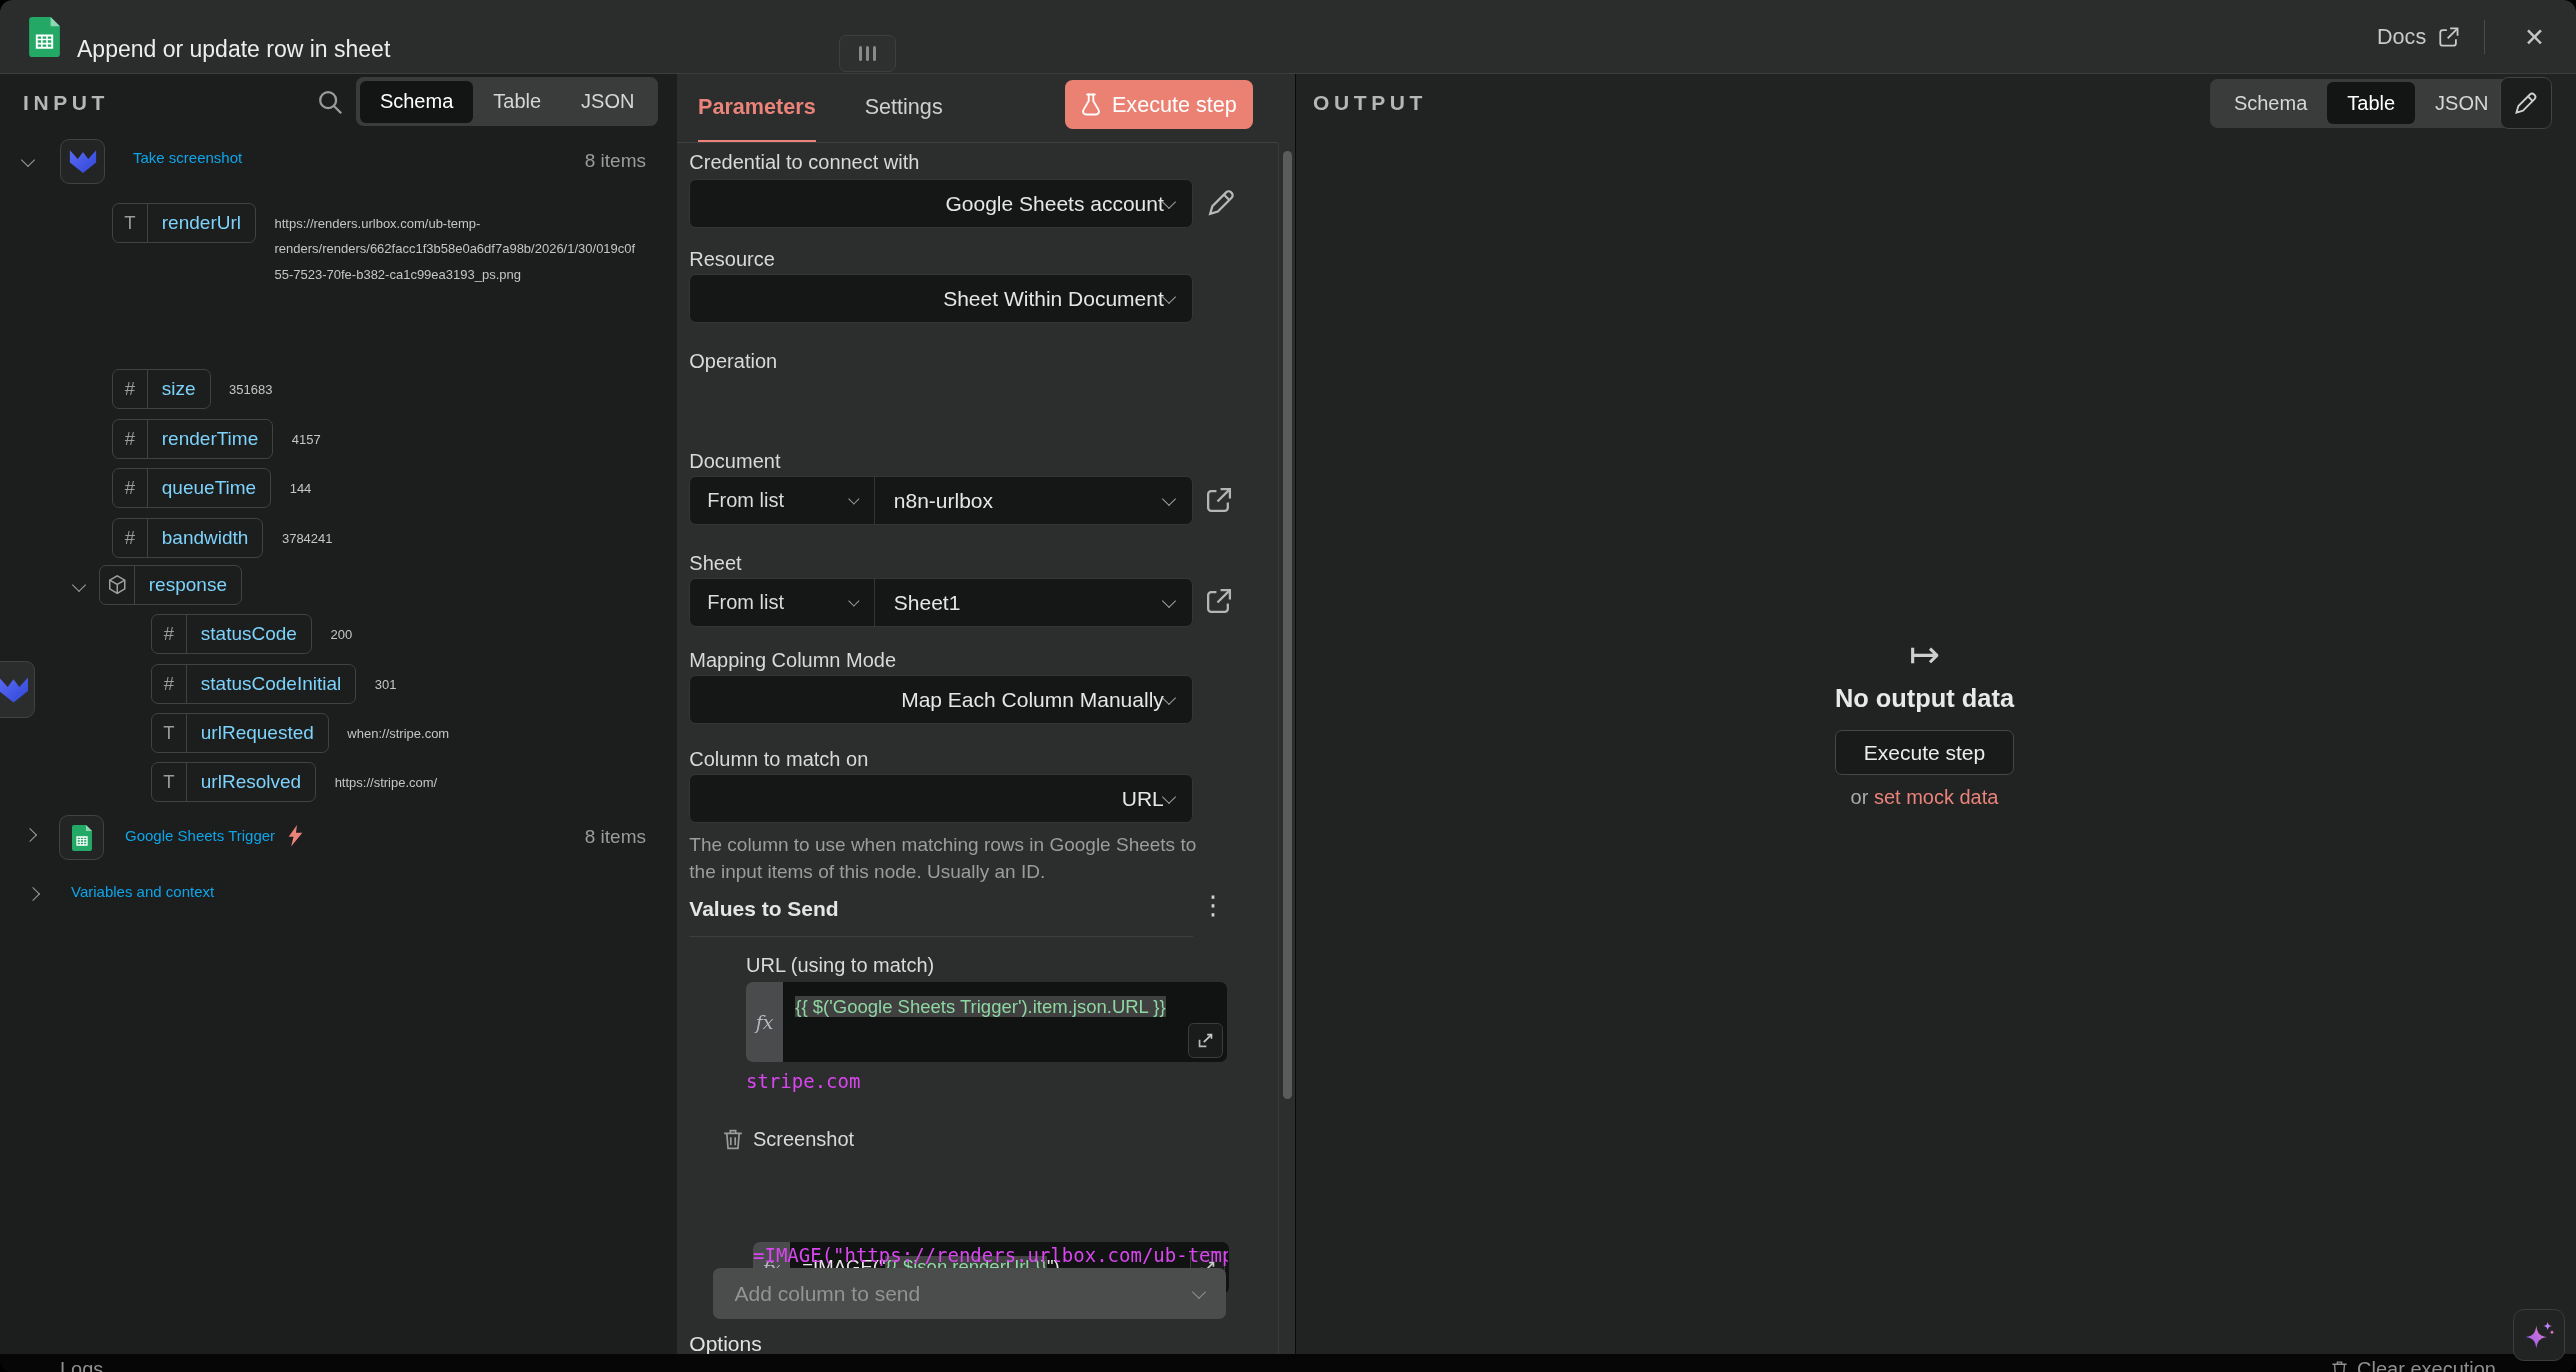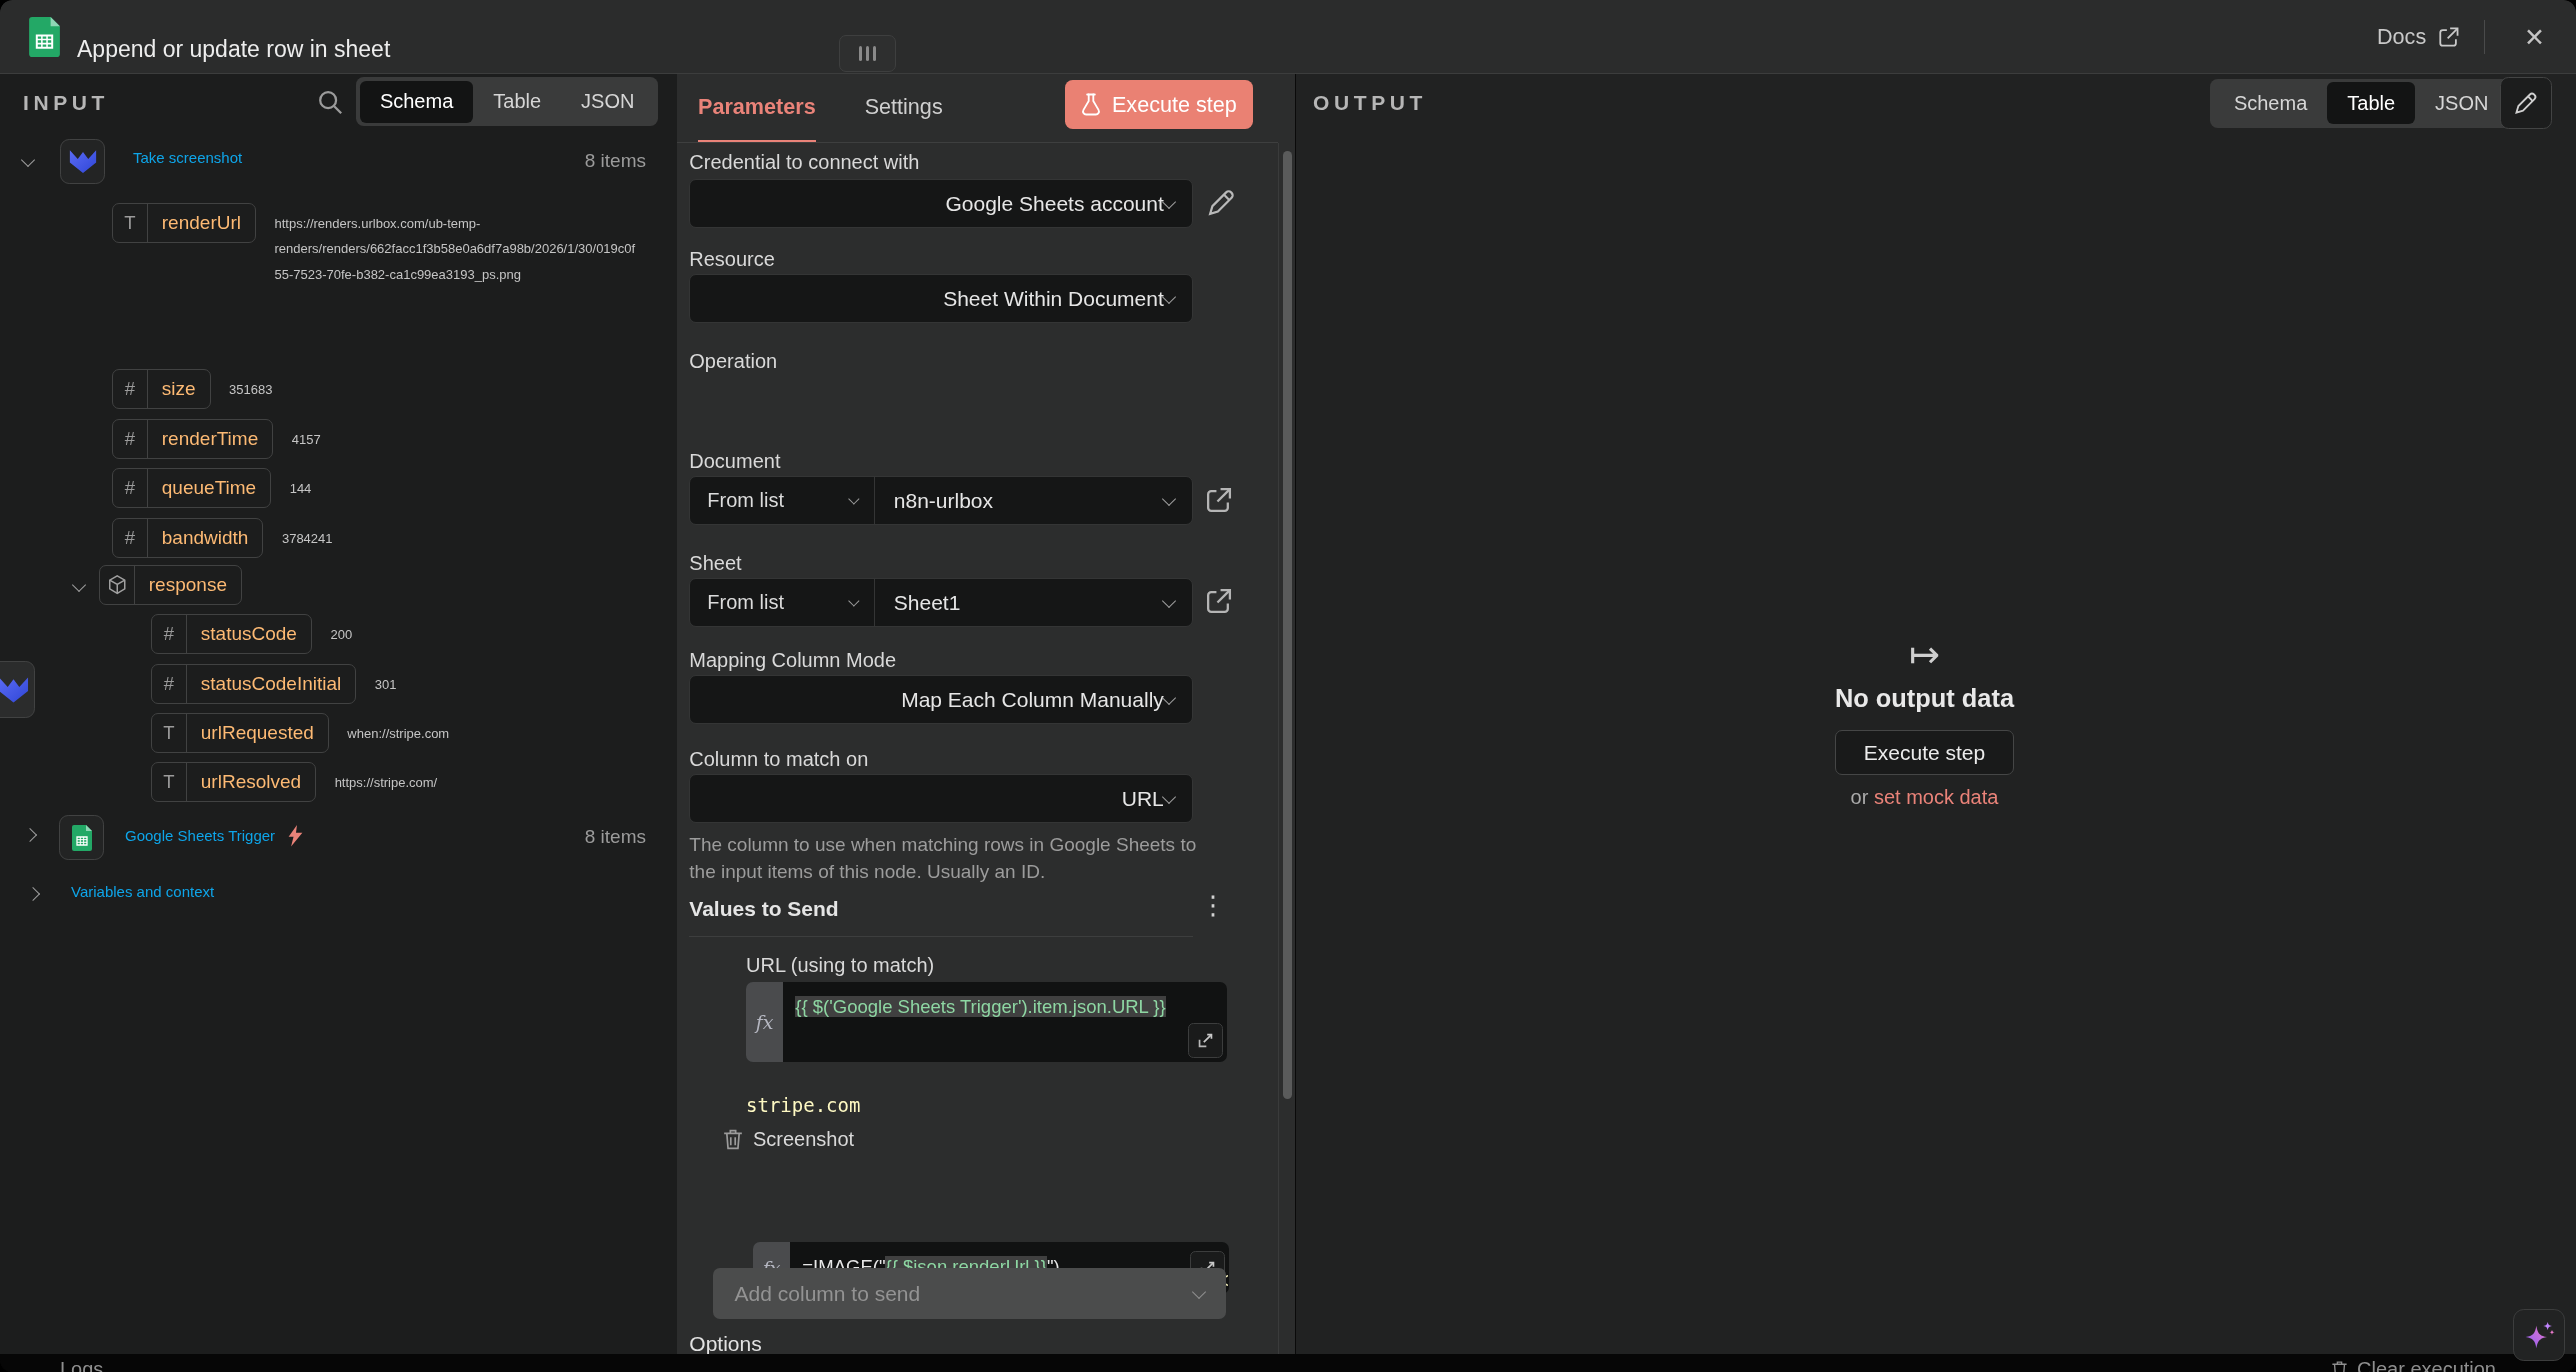--- a/index.html
+++ b/index.html
@@ -28,21 +28,21 @@
 
   
   .seg{display:flex;align-items:center;background:#3a3b3b;border-radius:7.7px;padding:3.9px;height:49px;}
   .seg span{padding:0 20px;height:42px;display:flex;align-items:center;font-size:20px;color:#d6d6d6;border-radius:6.2px;cursor:pointer;}
   .seg span.on{background:#131414;color:#fff;}
 
   
   .pill{display:inline-flex;align-items:center;height:40px;border:1.2px solid #414242;border-radius:7px;background:transparent;cursor:grab;}
   .pill .pglyph{width:34px;display:flex;justify-content:center;color:#9b9b9b;font-size:18.5px;}
   .pill .psep{width:0.8px;align-self:stretch;background:#414242;}
-  .pill .pname{padding:0 14px;font-size:19px;color:#fdba74;white-space:nowrap;}
+  .pill .pname{padding:0 14px;font-size:19px;color:#7dd3fc;white-space:nowrap;}
   .frow{display:flex;align-items:flex-start;gap:18.5px;}
   .fval{font-size:13px;color:#c5c5c5;line-height:25.4px;padding-top:7.7px;max-width:362px;overflow-wrap:anywhere;}
   .tree-label{font-size:15px;color:#0ea5e9;}
   .count{font-size:19px;color:#9b9b9b;}
   .icon-card{width:45px;height:45px;border:1.2px solid #414242;border-radius:9.2px;display:flex;align-items:center;justify-content:center;background:#232424;}
 
   .chev{width:10px;height:10px;border-right:1.9px solid #9d9d9d;border-bottom:1.9px solid #9d9d9d;display:inline-block;}
   .chev.down{transform:rotate(45deg) translate(-1.5px,-1.5px);}
   .chev.right{transform:rotate(-45deg);}
   .chev.sm{width:7.7px;height:7.7px;border-width:1.5px;}
@@ -59,21 +59,21 @@
   .tabrow{left:0;top:0;right:17px;height:69px;border-bottom:0.8px solid #3e3f3f;display:flex;align-items:stretch;gap:49px;padding-left:21px;}
   .tab{display:flex;align-items:center;font-size:21.6px;color:#cfcfcf;cursor:pointer;border-bottom:2.3px solid transparent;}
   .tab.on{color:var(--accent);border-bottom-color:var(--accent);font-weight:600;}
   .exec-btn{position:absolute;left:388px;top:6.2px;width:188px;height:49px;background:#ea8173;border-radius:7.7px;display:flex;align-items:center;justify-content:center;gap:10.8px;color:#fff;font-size:21.6px;cursor:pointer;}
   .help{font-size:19px;color:#9c9c9c;line-height:27px;}
   .fxfield{display:flex;align-items:stretch;border-radius:7px;overflow:hidden;position:relative;}
   .fxgut{width:37px;background:#4a4b4d;display:flex;align-items:center;justify-content:center;font-family:"DejaVu Serif",serif;font-style:italic;font-size:19px;color:#b4b6c0;}
   .fxcode{flex:1;background:#111212;padding:9.2px 12.3px;font-family:"DejaVu Sans Mono",monospace;font-size:18.5px;line-height:31px;color:#e8e8e8;overflow-wrap:anywhere;word-break:break-all;}
   .hl{color:#8ed7a3;background:#404040;}
   .expand{position:absolute;right:3.9px;bottom:3.9px;width:35px;height:35px;background:#1a1b1b;border:0.8px solid #3c3d3d;border-radius:5.4px;display:flex;align-items:center;justify-content:center;cursor:pointer;}
-  .result{font-family:"DejaVu Sans Mono",monospace;font-size:19px;color:#fef9c3;white-space:nowrap;overflow:hidden;margin-top:24px;}
+  .result{font-family:"DejaVu Sans Mono",monospace;font-size:19px;color:#d946ef;white-space:nowrap;overflow:hidden;}
   .addcol{height:51px;background:#4b4c4c;border-radius:7px;display:flex;align-items:center;justify-content:space-between;padding:0 21.6px;}
   .addcol span{font-size:21px;color:#939393;}
   .scrolltrack{position:absolute;right:0;top:69px;bottom:0;width:17px;border-left:0.8px solid #3a3b3b;}
   .scrollthumb{position:absolute;right:3.1px;top:7.7px;width:9.2px;height:948px;background:#5a5b5b;border-radius:4.6px;}
 
   
   .empty{left:0;right:23px;top:563px;display:flex;flex-direction:column;align-items:center;}
   .empty .mapsto{font-size:37px;color:#cfcfcf;line-height:35px;}
   .empty .et{font-size:25.4px;font-weight:700;color:#e9e9e9;margin-top:12.3px;}
   .empty .ebtn{margin-top:17px;width:179px;height:45px;border:0.8px solid #454646;background:#191a1a;border-radius:7px;display:flex;align-items:center;justify-content:center;font-size:21px;color:#ececec;cursor:pointer;}

